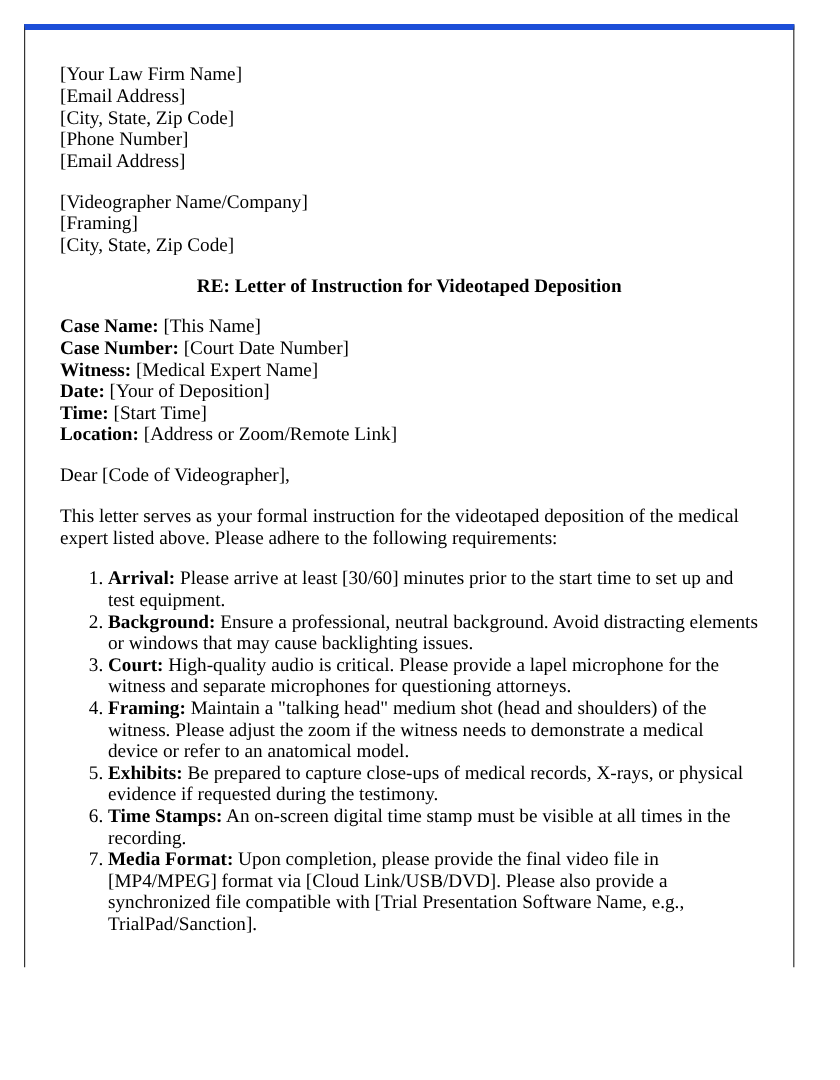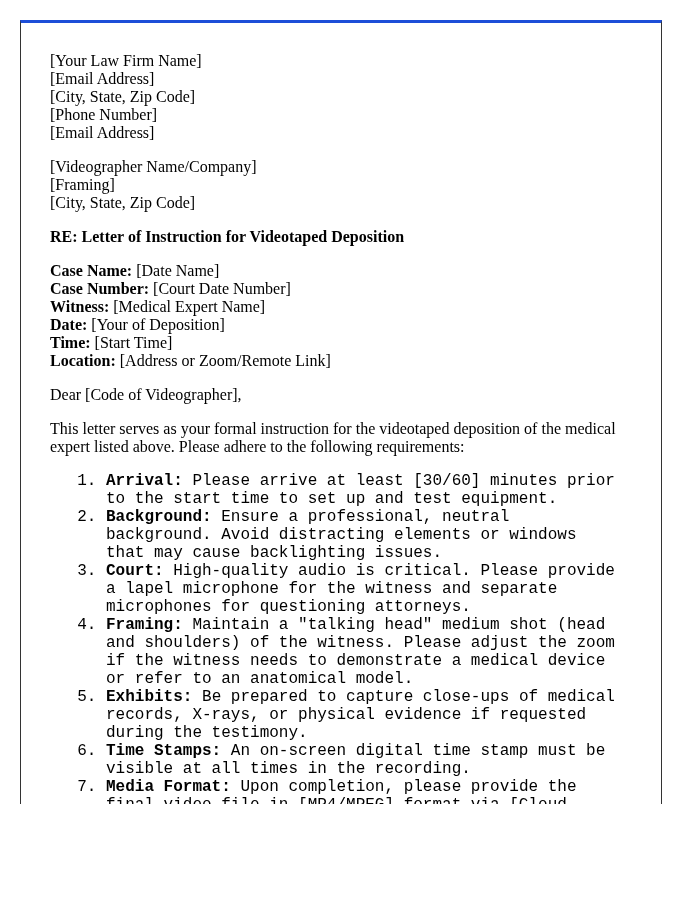--- a/index.html
+++ b/index.html
@@ -18,38 +18,38 @@
     }
     .page {
       position: absolute;
       left: 20px;
       top: 20px;
       width: 582px;
       height: 752px;
       padding: 29px 29px 0 29px;
       border-left: 1px solid #333333;
       border-right: 1px solid #333333;
-      border-top: 3px solid #1d4ed8;
+      border-top: 5px solid #1d4ed8;
       overflow: hidden;
       line-height: 18px;
     }
     .block {
       margin: 0 0 16px 0;
     }
     .line {
       display: block;
       white-space: nowrap;
     }
     .bold {
       font-weight: bold;
+      text-align: center;
     }
     ol.reqs {
-      margin: 16px;
+      margin: 0;
       padding-left: 40px;
-      font-family: Liberation Mono, monospace;
     }
     ol.reqs li {
       margin: 0;
       padding: 0;
     }
   </style>
 </head>
 <body>
 
 <div class="page">
@@ -65,21 +65,21 @@
 
   <div class="block">
     <span class="line">[Videographer Name/Company]</span>
     <span class="line">[Framing]</span>
     <span class="line">[City, State, Zip Code]</span>
   </div>
 
   <div class="block bold">RE: Letter of Instruction for Videotaped Deposition</div>
 
   <div class="block">
-    <span class="line"><span class="bold">Case Name:</span><span> [Date Name]</span></span>
+    <span class="line"><span class="bold">Case Name:</span><span> [This Name]</span></span>
     <span class="line"><span class="bold">Case Number:</span><span> [Court Date Number]</span></span>
     <span class="line"><span class="bold">Witness:</span><span> [Medical Expert Name]</span></span>
     <span class="line"><span class="bold">Date:</span><span> [Your of Deposition]</span></span>
     <span class="line"><span class="bold">Time:</span><span> [Start Time]</span></span>
     <span class="line"><span class="bold">Location:</span><span> [Address or Zoom/Remote Link]</span></span>
   </div>
 
   <div class="block">Dear [Code of Videographer],</div>
 
   <div class="block">This letter serves as your formal instruction for the videotaped deposition of the medical expert listed above. Please adhere to the following requirements:</div>

